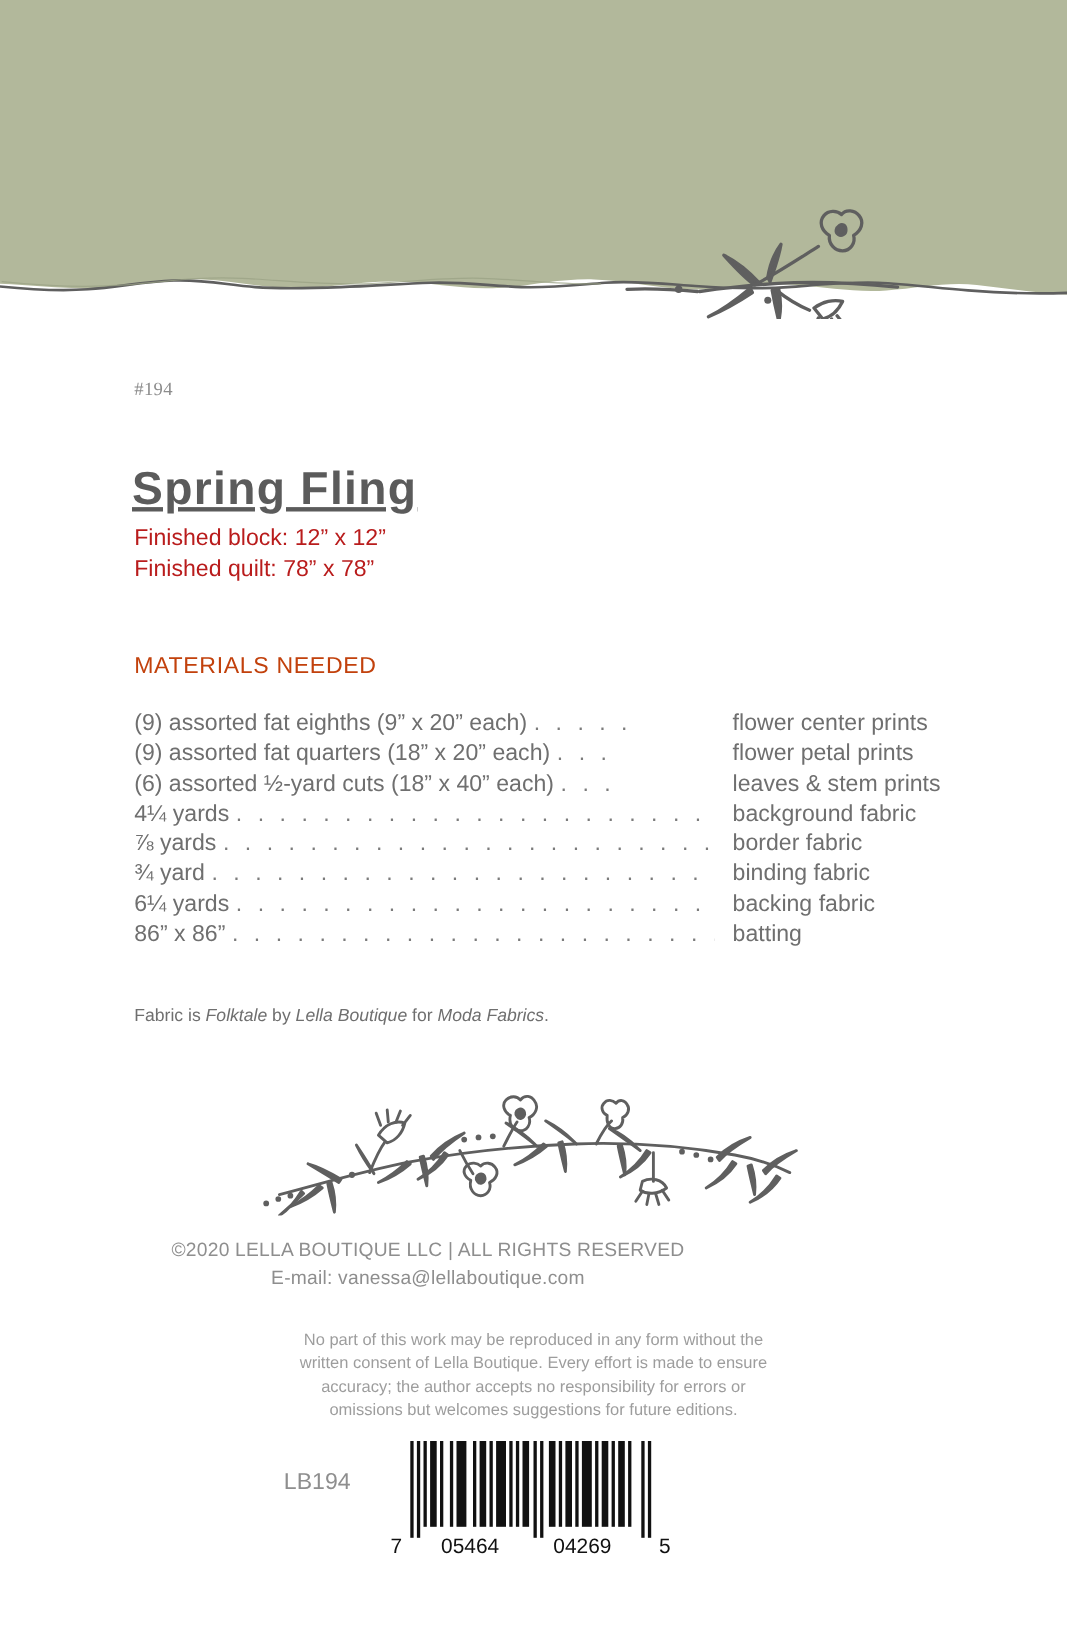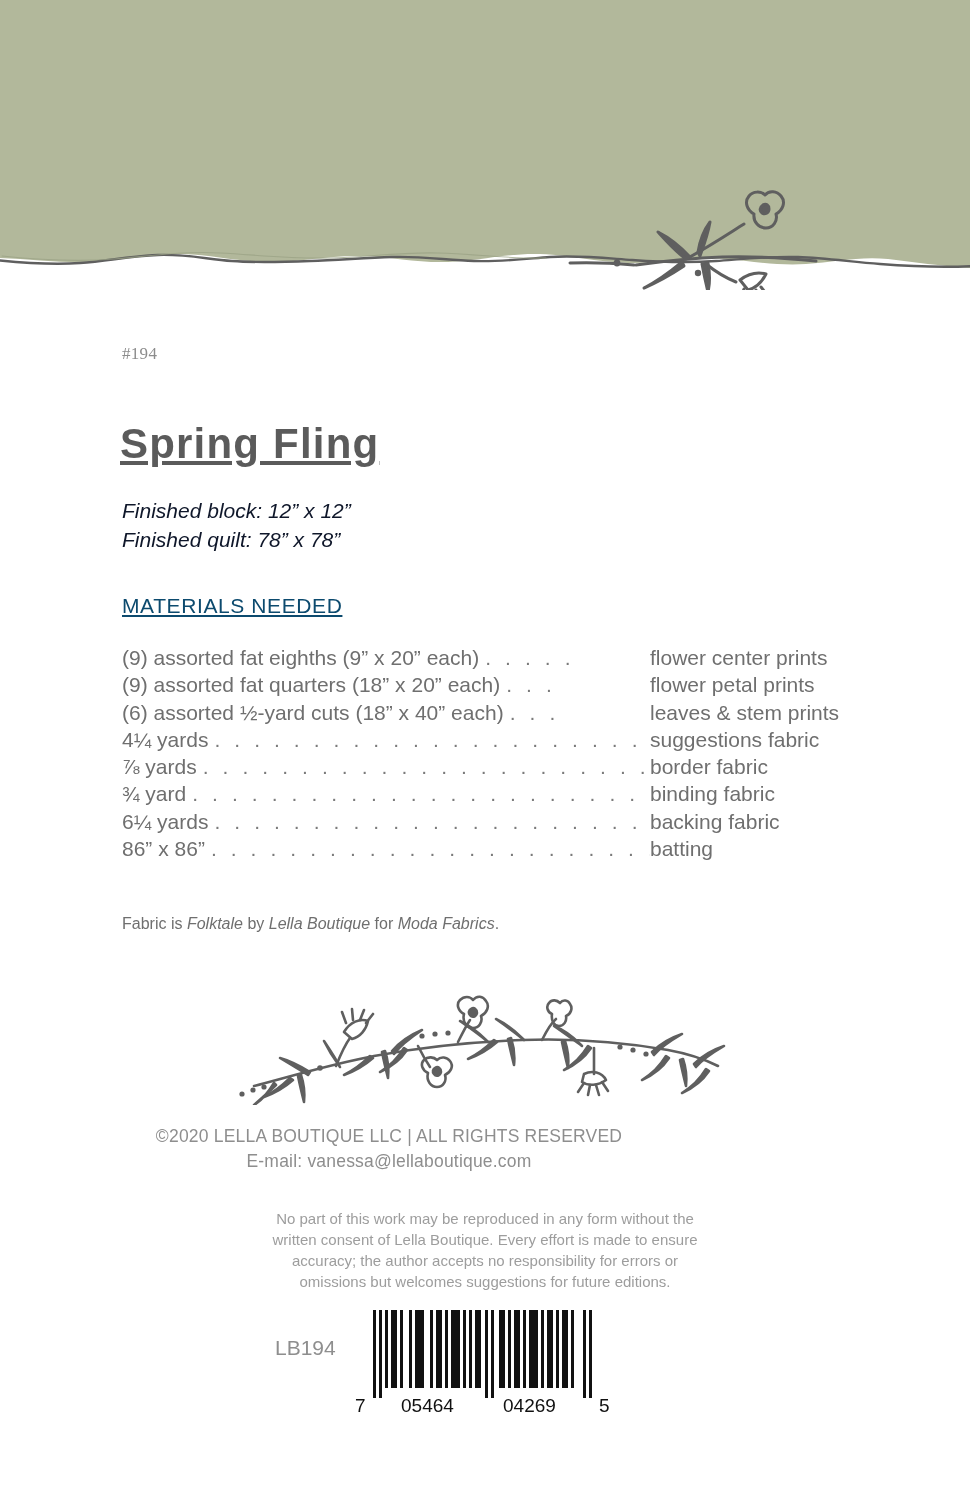--- a/index.html
+++ b/index.html
@@ -45,51 +45,50 @@
     top: 392px;
     font-size: 42px;
     font-weight: bold;
     letter-spacing: 1.2px;
     color: #5b5b5b;
     text-decoration: underline;
   }
   .finished {
     position: absolute;
     left: 122px;
-    top: 496px;
+    top: 474px;
     font-size: 21px;
     line-height: 29px;
-    color: #0f172a;
-    font-style: italic;
+    color: #b91c1c;
   }
   .finished div { white-space: pre; }
 
   .materials-heading {
     position: absolute;
     left: 122px;
     top: 594px;
     font-size: 21px;
     letter-spacing: 0.6px;
-    color: #0c4a6e;
-    text-decoration: underline;
+    color: #c2410c;
   }
 
   .materials-list {
     position: absolute;
     left: 122px;
     top: 646px;
     width: 760px;
     font-size: 21px;
     color: #6f6f6f;
   }
   .mat-row {
     display: flex;
     align-items: baseline;
     height: 27.3px;
     white-space: nowrap;
+    gap: 16px;
   }
   .mat-left {
     display: flex;
     align-items: baseline;
     width: 528px;
     overflow: hidden;
   }
   .mat-qty { flex: 0 0 auto; }
   .mat-leader {
     flex: 1 1 auto;
@@ -142,21 +141,20 @@
     color: #9d9d9d;
   }
 
   
   .sku {
     position: absolute;
     left: 258px;
     top: 1336px;
     font-size: 21px;
     color: #8e8e8e;
-    margin-left: 17px;
   }
   .barcode {
     position: absolute;
     left: 355px;
     top: 1308px;
     width: 265px;
     height: 110px;
   }
   .barcode svg { display: block; }
 </style>
@@ -261,21 +259,21 @@
         <span class="mat-qty">(6) assorted ½-yard cuts (18” x 40” each)</span>
         <span class="mat-leader">. . .</span>
       </span>
       <span class="mat-right">leaves &amp; stem prints</span>
     </div>
     <div class="mat-row">
       <span class="mat-left">
         <span class="mat-qty">4¼ yards</span>
         <span class="mat-leader">. . . . . . . . . . . . . . . . . . . . . . . . . .</span>
       </span>
-      <span class="mat-right">suggestions fabric</span>
+      <span class="mat-right">background fabric</span>
     </div>
     <div class="mat-row">
       <span class="mat-left">
         <span class="mat-qty">⅞ yards</span>
         <span class="mat-leader">. . . . . . . . . . . . . . . . . . . . . . . . . . .</span>
       </span>
       <span class="mat-right">border fabric</span>
     </div>
     <div class="mat-row">
       <span class="mat-left">

